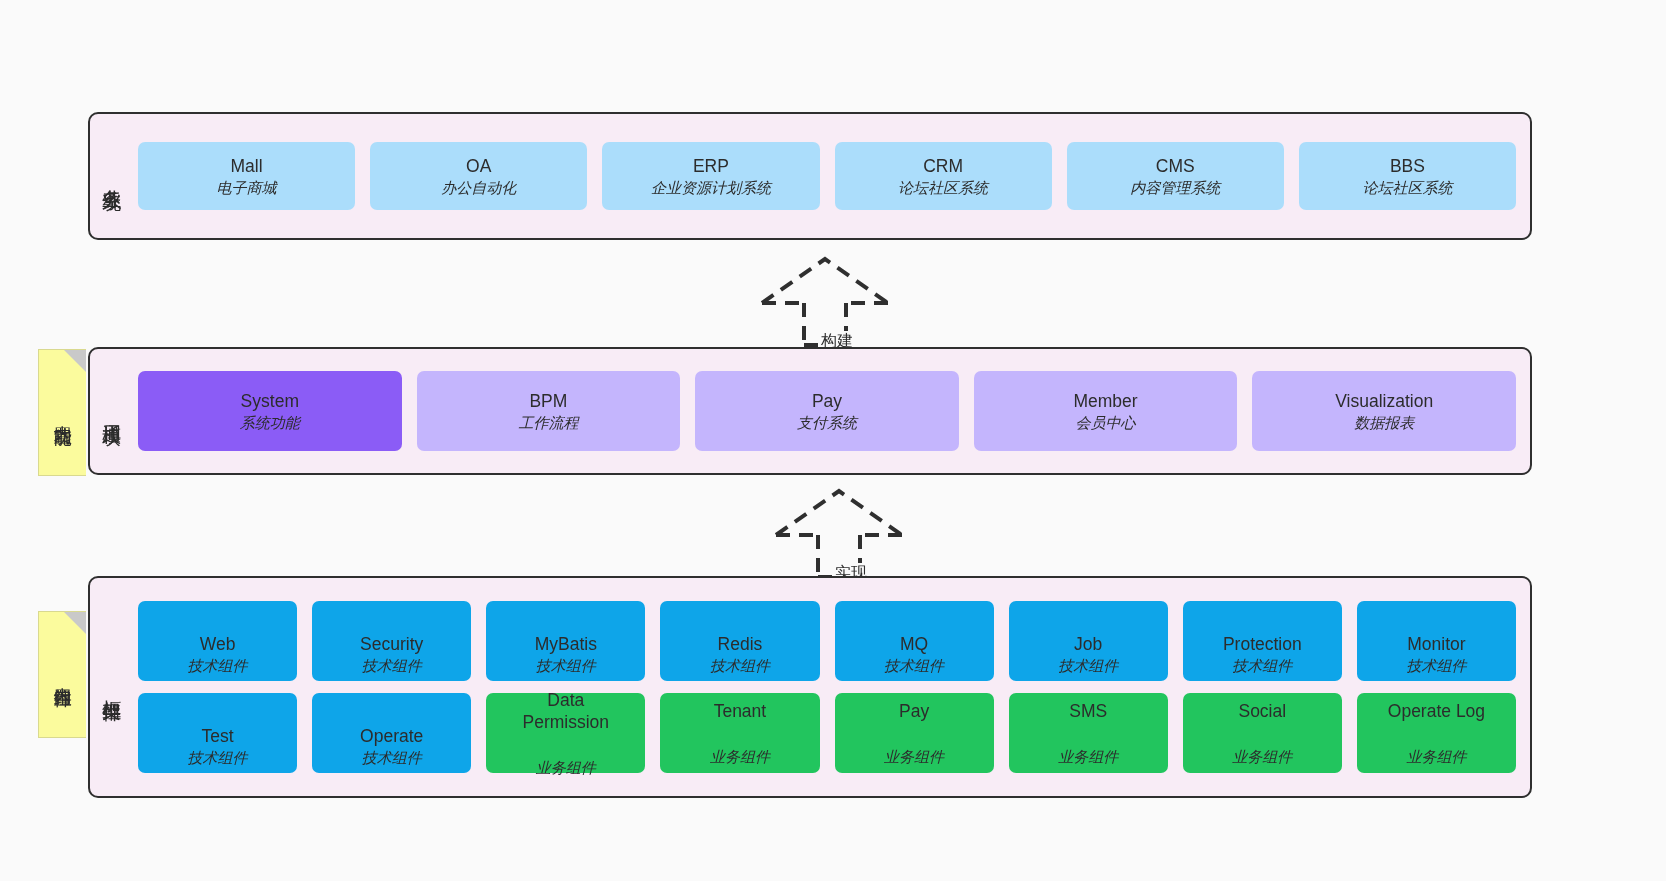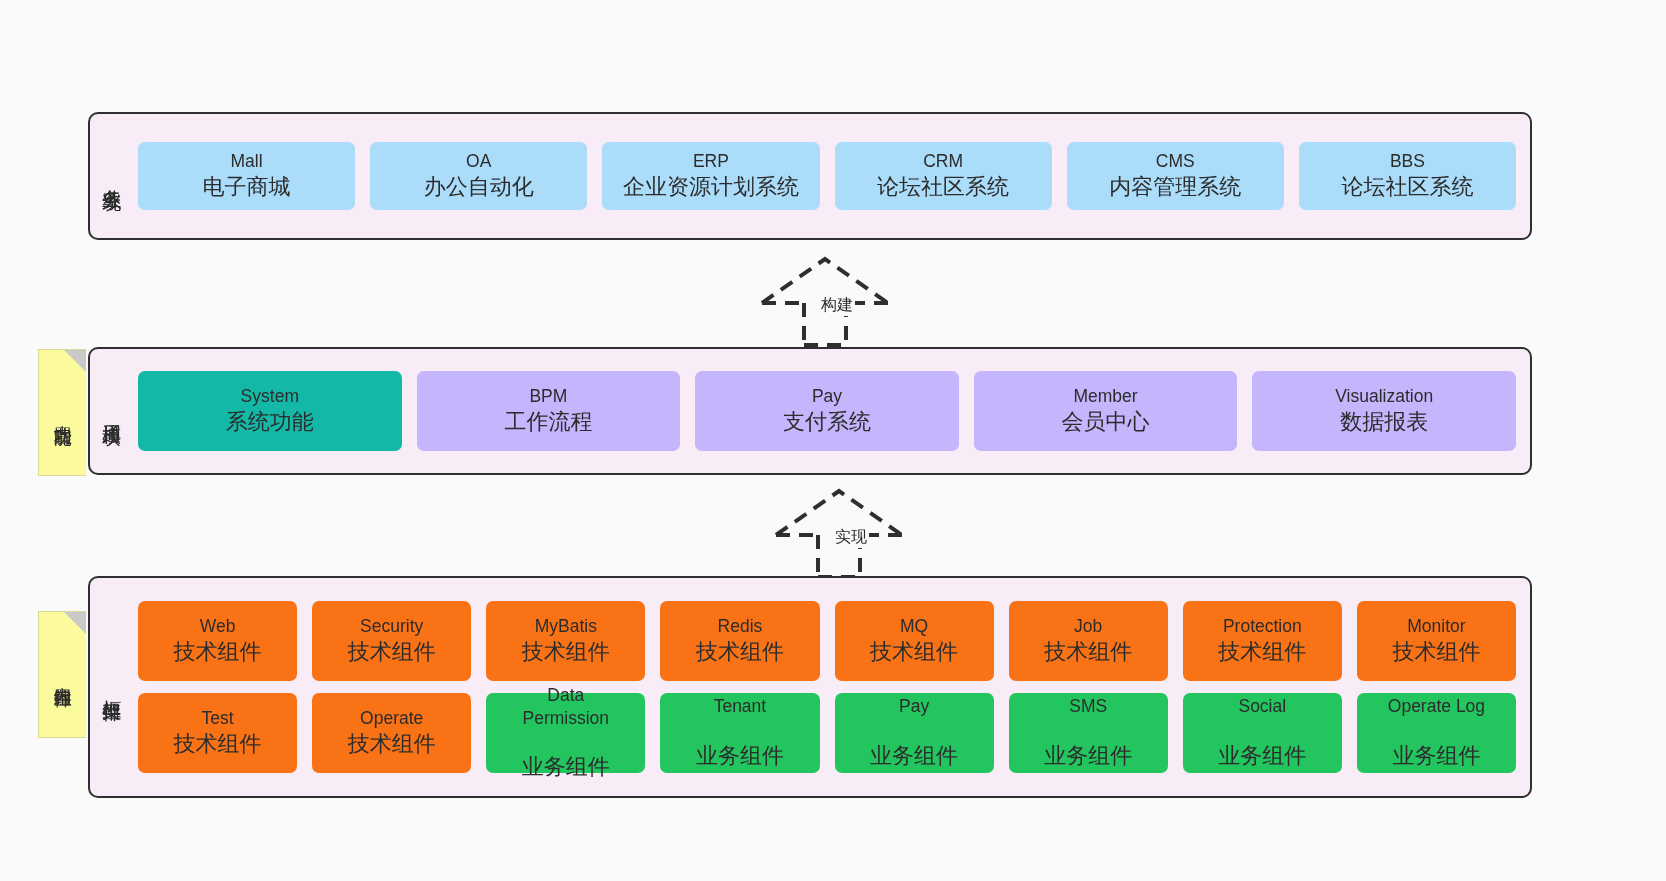--- a/index.html
+++ b/index.html
@@ -60,27 +60,27 @@
     justify-content:center;
     text-align:center;
     font-size:17px;
     line-height:1.30;
     color:#2c2c2c;
     padding:6px 16px;
     box-sizing:border-box;
     min-width:0;
   }
   .tile .t-en{font-size:17.5px;}
-  .tile .t-cn{font-size:22px;}
+  .tile .t-cn{font-size:15px;font-style:italic;}
 
   
   .c-blue       {background:#abddfb;}
-  .c-red        {background:#14b8a6;align-items:center;}
+  .c-red        {background:#8b5cf6;align-items:center;}
   .c-pink       {background:#c4b5fd;}
-  .c-green      {background:#f97316;}
+  .c-green      {background:#0ea5e9;justify-content:flex-end;}
   .c-lightgreen {background:#22c55e;gap:24px;}
 
   
   #layer-business   {left:88px;  top:112px; width:1444px; height:128px;}
   #layer-business  .layer-body{padding-right:14px;}
   #layer-modules    {left:88px;  top:347px; width:1444px; height:128px;}
   #layer-framework  {left:88px;  top:576px; width:1444px; height:222px;}
 
   #layer-business  .row{height:68px;}
   #layer-modules   .row{height:80px;}
@@ -121,20 +121,21 @@
   .arrow{position:absolute;}
   .arrow svg{display:block;overflow:visible;}
   .arrow-label{
     position:absolute;
     font-size:16px;
     color:#2b2b2b;
     background:#fafafa;
     padding:0 2px;
     white-space:nowrap;
     user-select:none;
+    margin-top:36px;
   }
   #arrow-build {left:757px; top:255px; width:150px; height:92px;}
   #arrow-build  .arrow-label{left:62px; top:40px;}
   #arrow-impl  {left:771px; top:487px; width:150px; height:92px;text-align:center;}
   #arrow-impl   .arrow-label{left:62px; top:40px;}
 </style>
 </head>
 <body>
 
 <div class="canvas">

